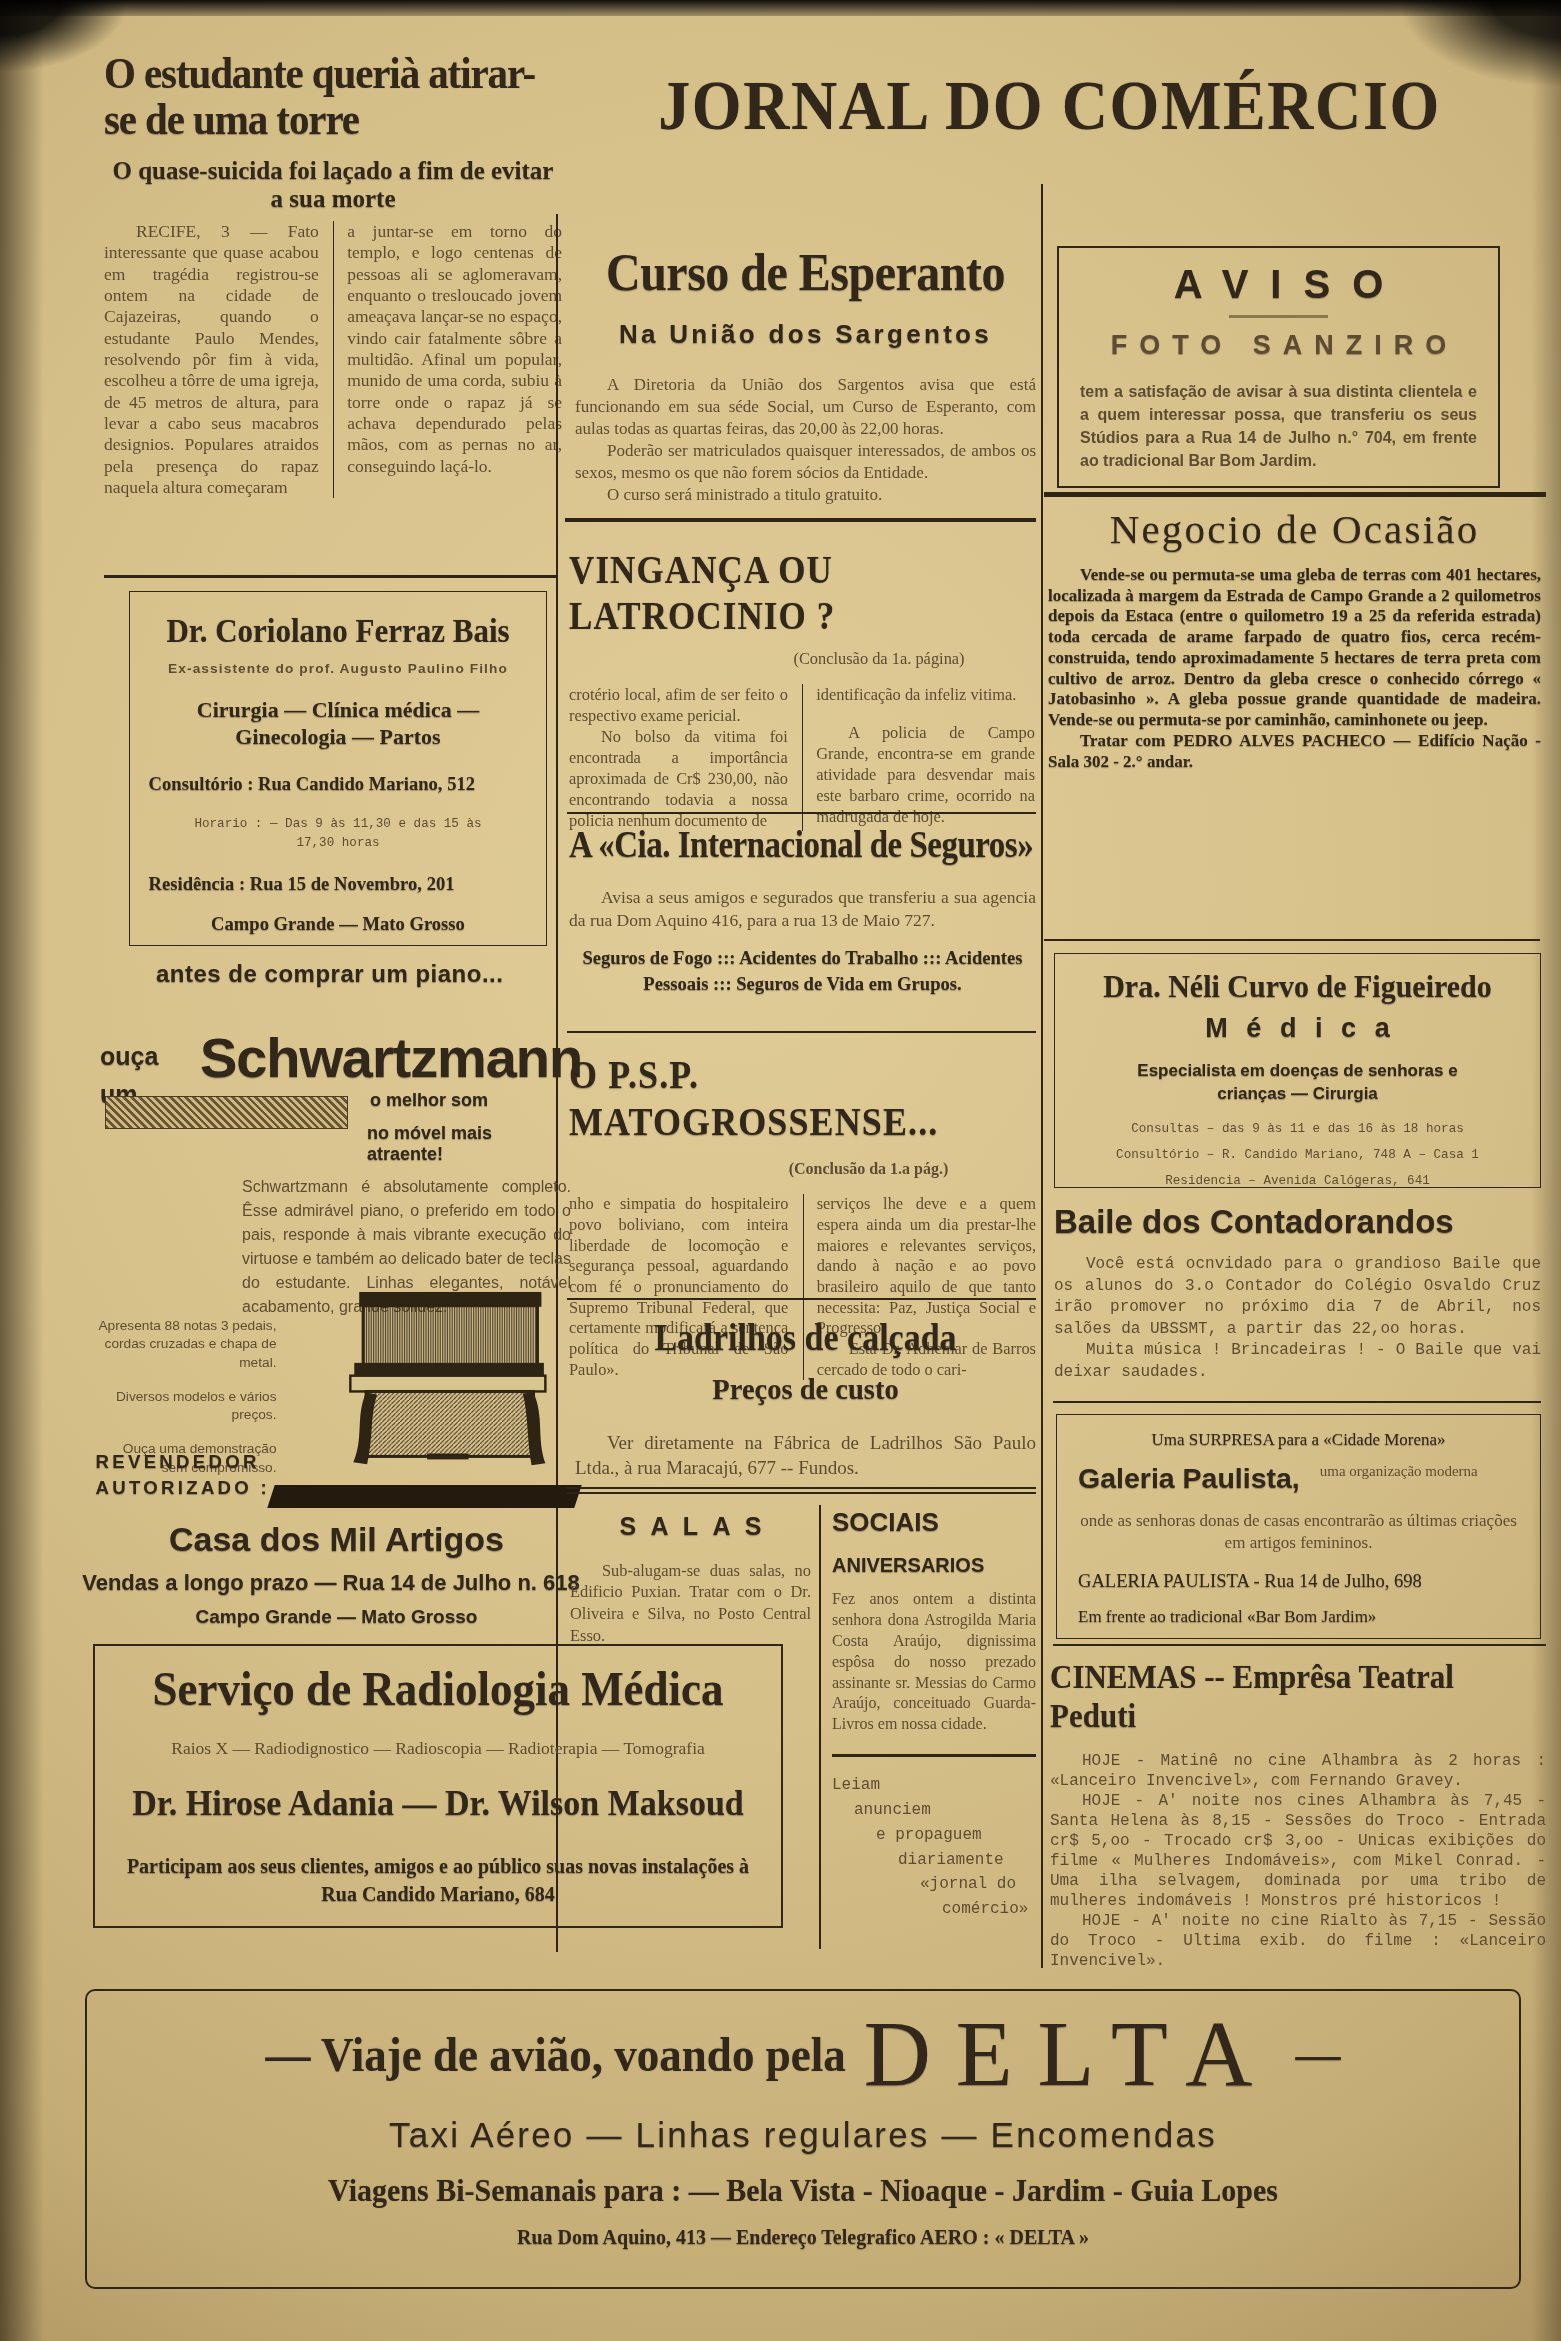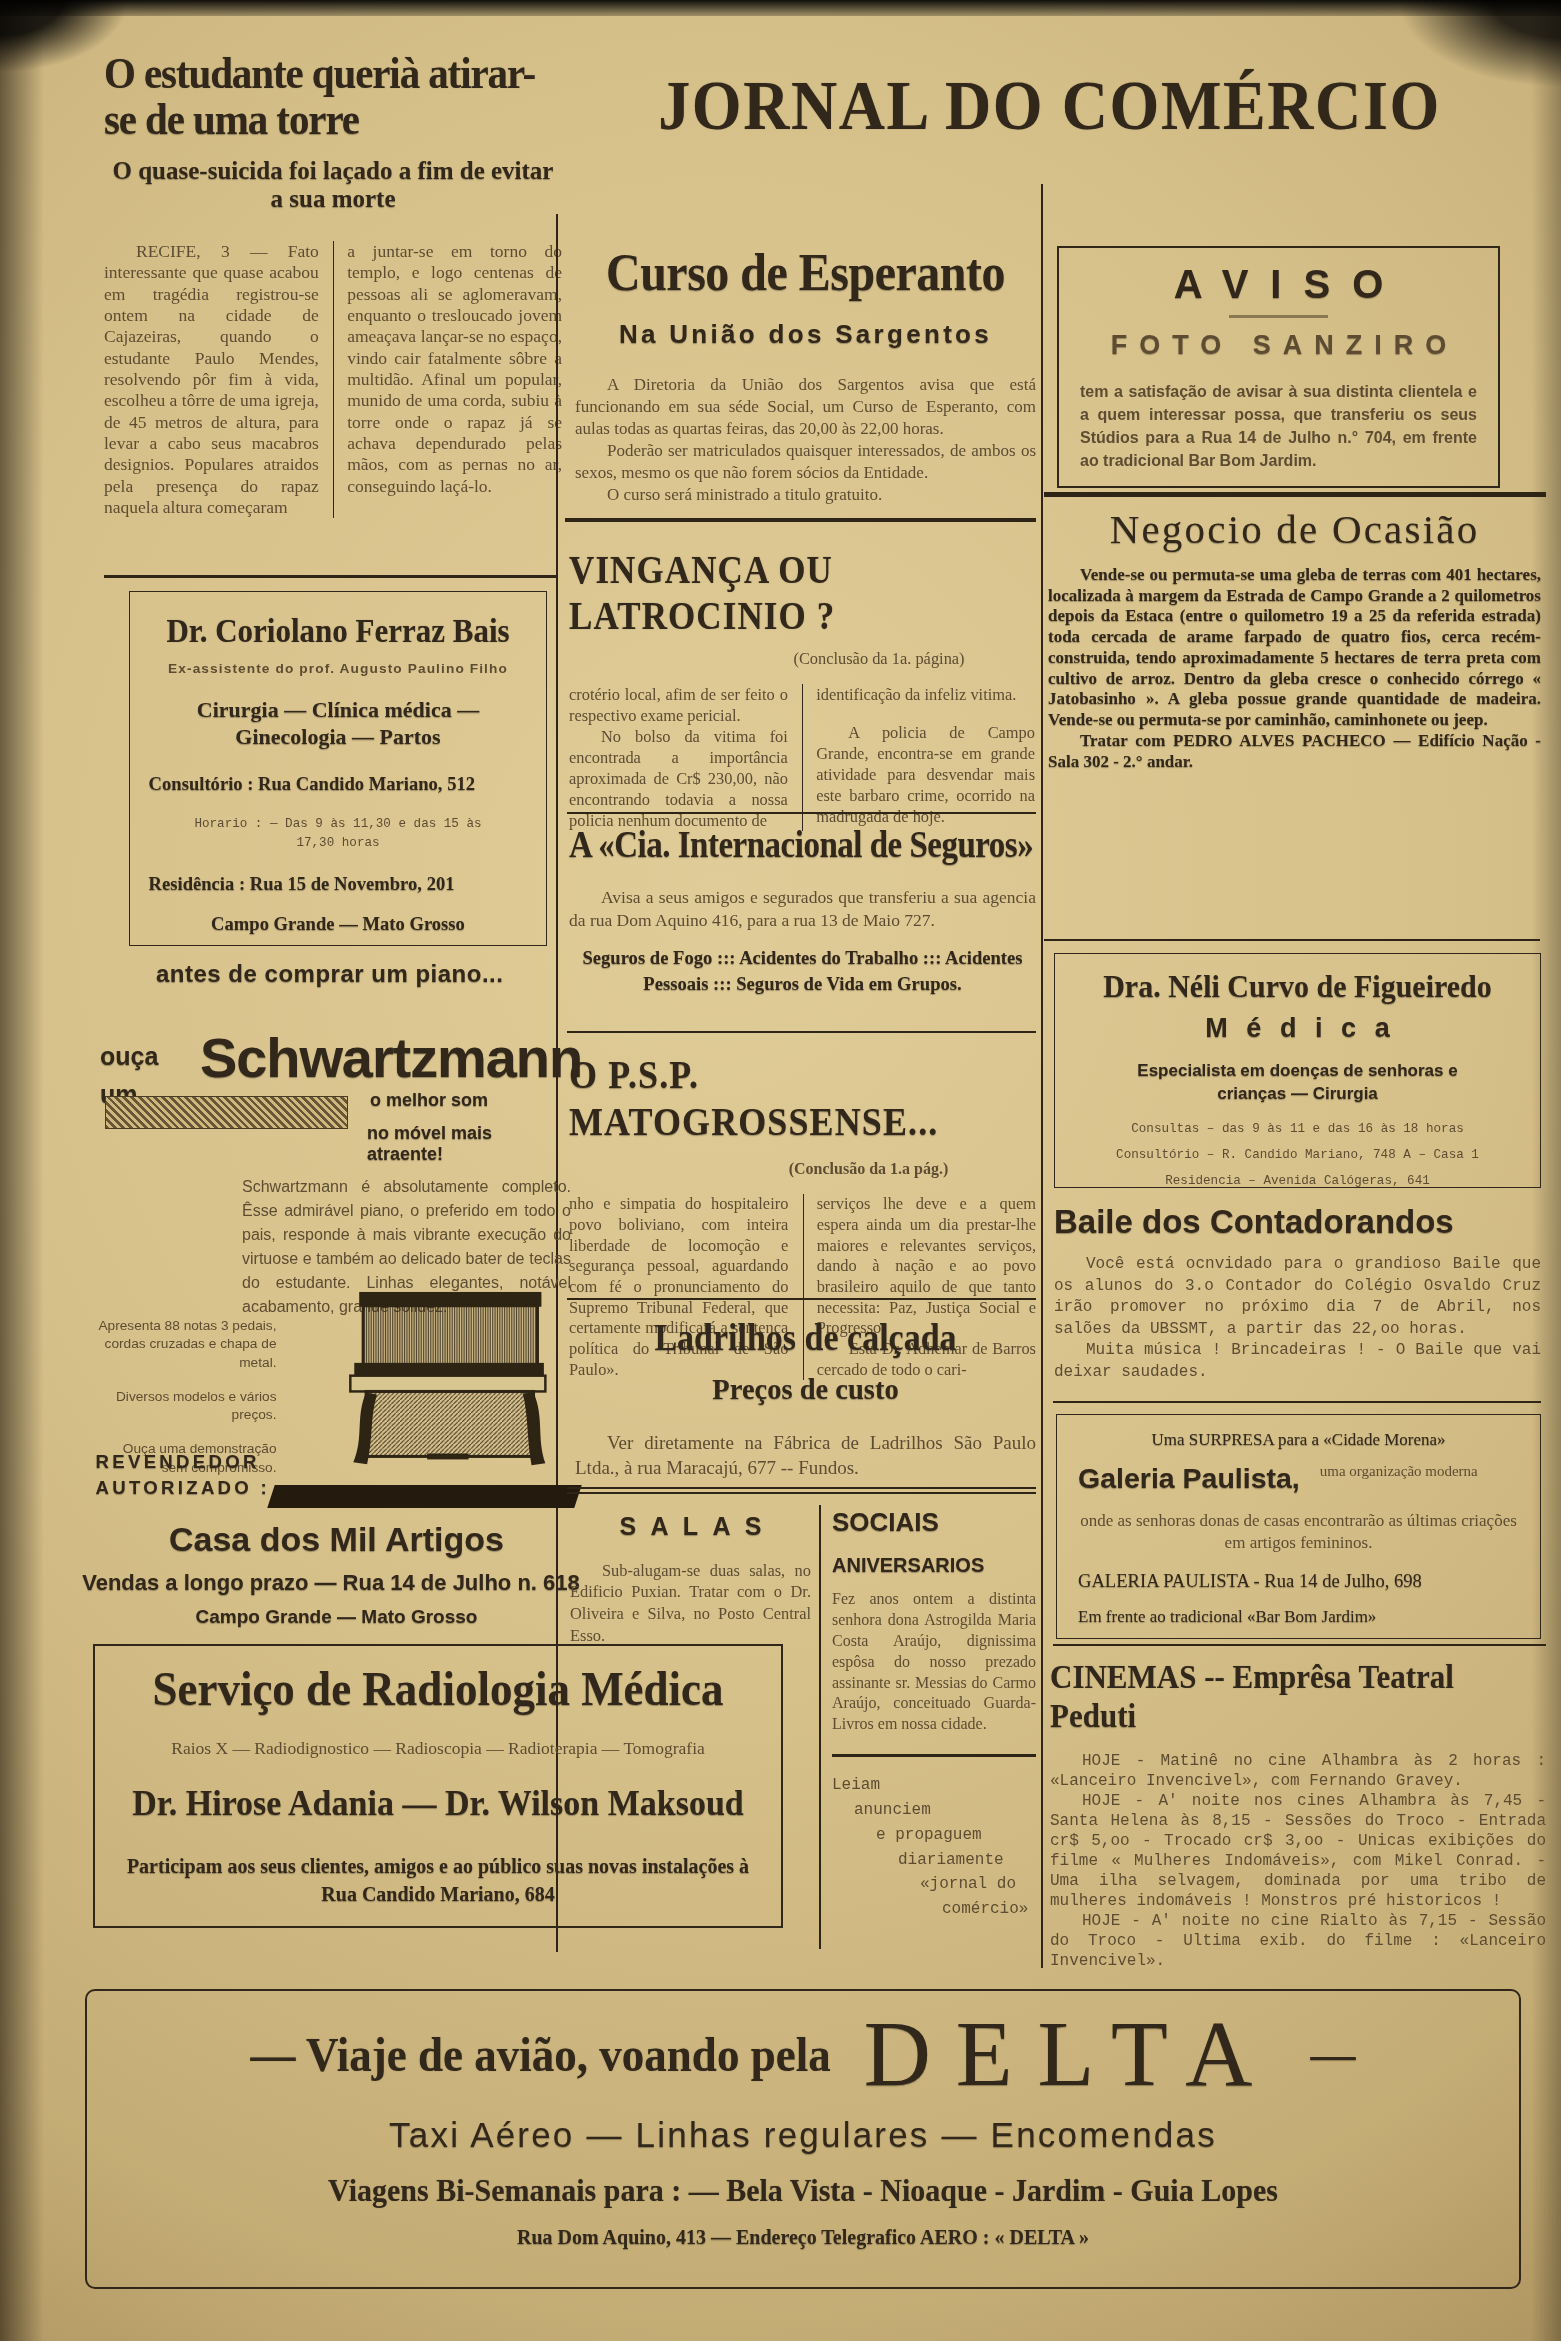--- a/index.html
+++ b/index.html
@@ -36,21 +36,21 @@
   <div class="edge-r"></div>
   <div class="corner-tl"></div>
   <div class="corner-tr"></div>
 
   <div class="abs ink b c" style="left:570px;top:65px;width:959px;font-size:64px;letter-spacing:1.6px;transform:scaleY(1.1);transform-origin:center top">JORNAL DO COMÉRCIO</div>
 
 
   <div class="abs" style="left:104px;top:50px;width:458px">
     <div class="b ink" style="font-size:41px;line-height:1.06;letter-spacing:-1.1px;transform:scaleY(1.08);transform-origin:left top">O estudante querià atirar-se de uma torre</div>
     <div class="b ink c" style="font-size:25px;line-height:1.12;margin-top:20px">O quase-suicida foi laçado a fim de evitar a sua morte</div>
-    <div class="twocol" style="margin-top:28px">
+    <div class="twocol" style="margin-top:8px">
       <p class="col j ind faded" style="font-size:17.5px;line-height:1.22">RECIFE, 3 — Fato interessante que quase acabou em tragédia registrou-se ontem na cidade de Cajazeiras, quando o estudante Paulo Mendes, resolvendo pôr fim à vida, escolheu a tôrre de uma igreja, de 45 metros de altura, para levar a cabo seus macabros designios. Populares atraidos pela presença do rapaz naquela altura começaram</p>
       <p class="col j faded" style="font-size:17.5px;line-height:1.22">a juntar-se em torno do templo, e logo centenas de pessoas ali se aglomeravam, enquanto o tresloucado jovem ameaçava lançar-se no espaço, vindo cair fatalmente sôbre a multidão. Afinal um popular, munido de uma corda, subiu à torre onde o rapaz já se achava dependurado pelas mãos, com as pernas no ar, conseguindo laçá-lo.</p>
     </div>
   </div>
   <div class="rule" style="left:104px;top:575px;width:452px;height:2.7px"></div>
 
   <div class="rule" style="left:556px;top:214px;width:2.2px;height:1738px"></div>
   <div class="rule" style="left:1041px;top:184px;width:2.2px;height:1784px"></div>
 
   <div class="abs" style="left:575px;top:242px;width:461px">
@@ -229,21 +229,21 @@
   </div>
 
   <div class="abs" style="left:1050px;top:1657px;width:496px">
     <div class="b ink" style="font-size:31px;transform:scaleY(1.1);transform-origin:left top">CINEMAS -- Emprêsa Teatral Peduti</div>
     <p class="j ind faded mono" style="font-size:16px;line-height:1.25;margin-top:22px">HOJE - Matinê no cine Alhambra às 2 horas : «Lanceiro Invencivel», com Fernando Gravey.</p>
     <p class="j ind faded mono" style="font-size:16px;line-height:1.25">HOJE - A' noite nos cines Alhambra às 7,45 - Santa Helena às 8,15 - Sessões do Troco - Entrada cr$ 5,oo - Trocado cr$ 3,oo - Unicas exibições do filme « Mulheres Indomáveis», com Mikel Conrad. - Uma ilha selvagem, dominada por uma tribo de mulheres indomáveis ! Monstros pré historicos !</p>
     <p class="j ind faded mono" style="font-size:16px;line-height:1.25">HOJE - A' noite no cine Rialto às 7,15 - Sessão do Troco - Ultima exib. do filme : «Lanceiro Invencivel».</p>
   </div>
 
   <div class="box" style="left:85px;top:1989px;width:1436px;height:300px;border-width:2.7px;border-radius:10px;padding:16.4px 22px;box-sizing:border-box">
-    <div style="display:flex;align-items:center;justify-content:center;gap:33px">
+    <div style="display:flex;align-items:center;justify-content:center;gap:18px">
       <span class="b ink" style="font-size:45px;transform:scaleY(1.1)">— Viaje de avião, voando pela</span>
       <span class="ink" style="font-size:93px;letter-spacing:25px;line-height:1">DELTA</span>
       <span class="b ink" style="font-size:45px">—</span>
     </div>
     <div class="c ink sans" style="font-size:35px;letter-spacing:2.2px;margin-top:14.3px">Taxi Aéreo — Linhas regulares — Encomendas</div>
     <div class="c b ink" style="font-size:30px;margin-top:18.6px;transform:scaleY(1.08)">Viagens Bi-Semanais para : — Bela Vista - Nioaque - Jardim - Guia Lopes</div>
     <div class="c b ink" style="font-size:20px;margin-top:18.6px">Rua Dom Aquino, 413 — Endereço Telegrafico AERO :  « DELTA »</div>
   </div>
 
 </div>

